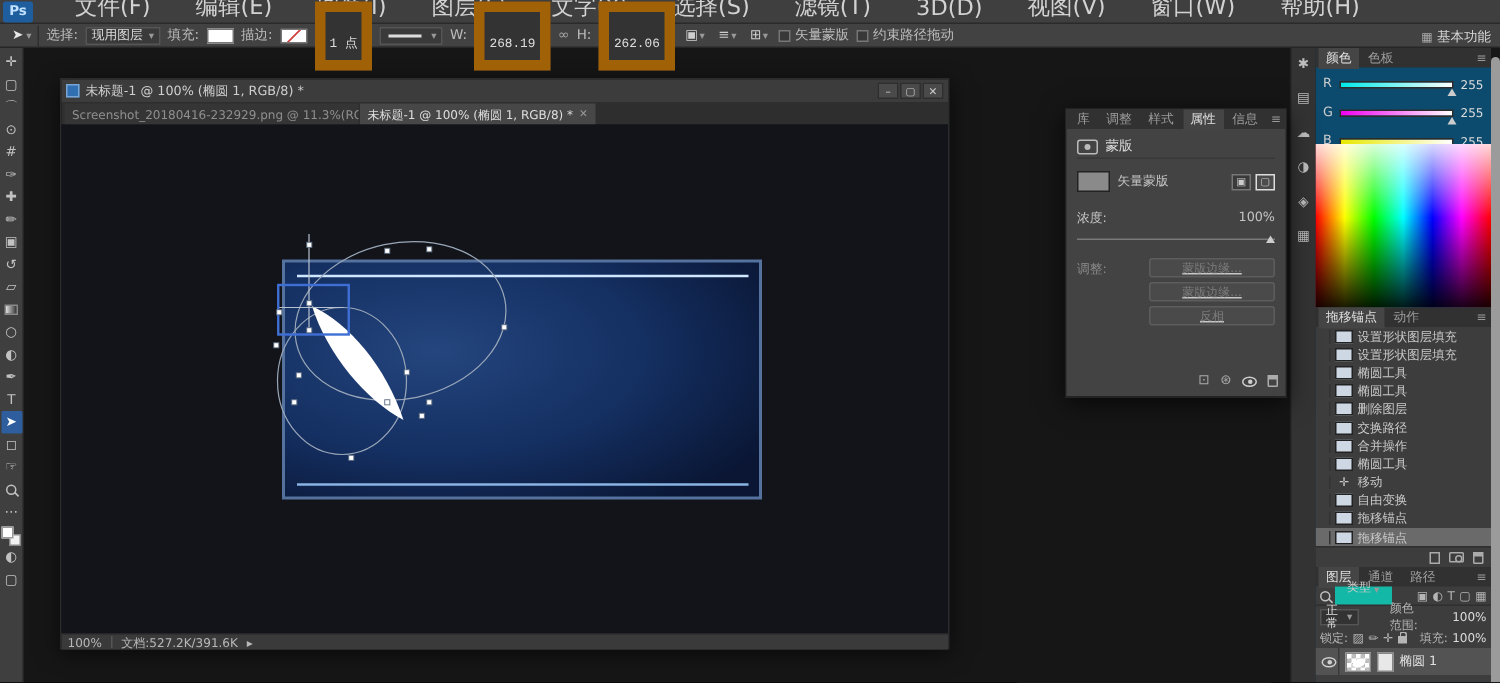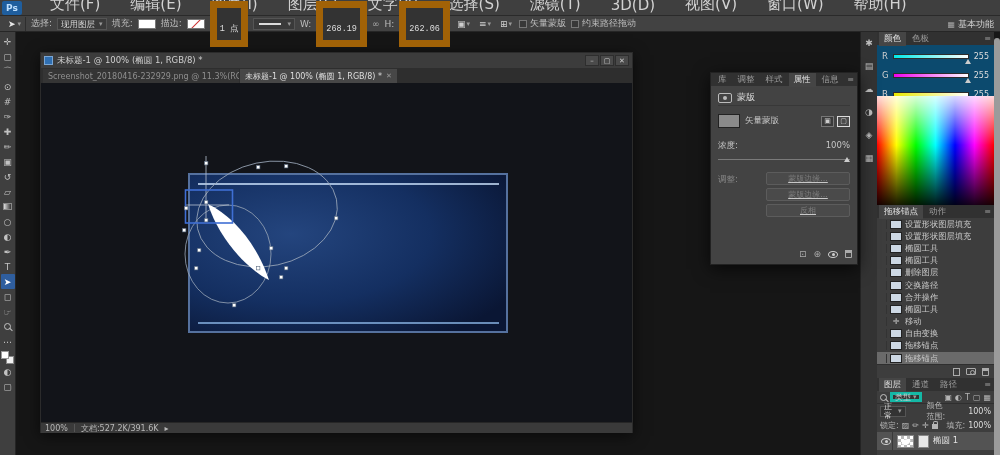--- a/index.html
+++ b/index.html
@@ -126,21 +126,21 @@
   .hist-thumb { width:12px; height:9px; background:#cdd8e4; border:1px solid #222; flex:none; }
   .hist-move { width:12px; text-align:center; color:#c5c5c5; font-size:8px; flex:none; }
   .hist-label { font-size:8.3px; color:#cscsc5; color:#c9c9c9; white-space:nowrap; overflow:hidden; }
   .hist-footer { position:absolute; bottom:0; left:0; right:0; height:14px; display:flex; align-items:center;
                  justify-content:flex-end; gap:6px; padding-right:5px; background:#3d3d3d; border-top:1px solid #2f2f2f; }
 
   
   .layers-panel { position:absolute; left:0; top:346px; width:117px; height:77px; background:#3d3d3d; }
   .lp-row { display:flex; align-items:center; gap:3px; padding:0 3px; }
   .lp-filter { height:13px; border-bottom:1px solid #2f2f2f; }
-  .lp-filter .ftype { display:flex; align-items:center; gap:2px; background:#333; border:3px solid #14b8a6;
+  .lp-filter .ftype { display:flex; align-items:flex-end; gap:2px; background:#333; border:6px solid #14b8a6;
                       height:10px; padding:0 2px; font-size:8px; color:#ccc; }
   .lp-ficons { margin-left:auto; display:flex; gap:3px; font-size:8px; color:#b5b5b5; }
   .lp-blend { height:14px;gap:21px; }
   .lp-blend .blendbox { background:#333; border:1px solid #555; height:11px; line-height:9px; padding:0 3px;
                         font-size:8px; color:#ddd; display:flex; gap:6px; align-items:center; }
   .lp-lock { height:14px; font-size:8px; color:#b5b5b5; }
   .lock-glyphs { display:flex; gap:3px; align-items:center; }
   .lp-layer { height:18px; background:#535353; gap:4px; }
   .layer-thumb { width:17px; height:13px; border:1px solid #888; position:relative; }
   .layer-leaf { position:absolute; left:4px; top:3px; width:8px; height:6px; background:#fff;

